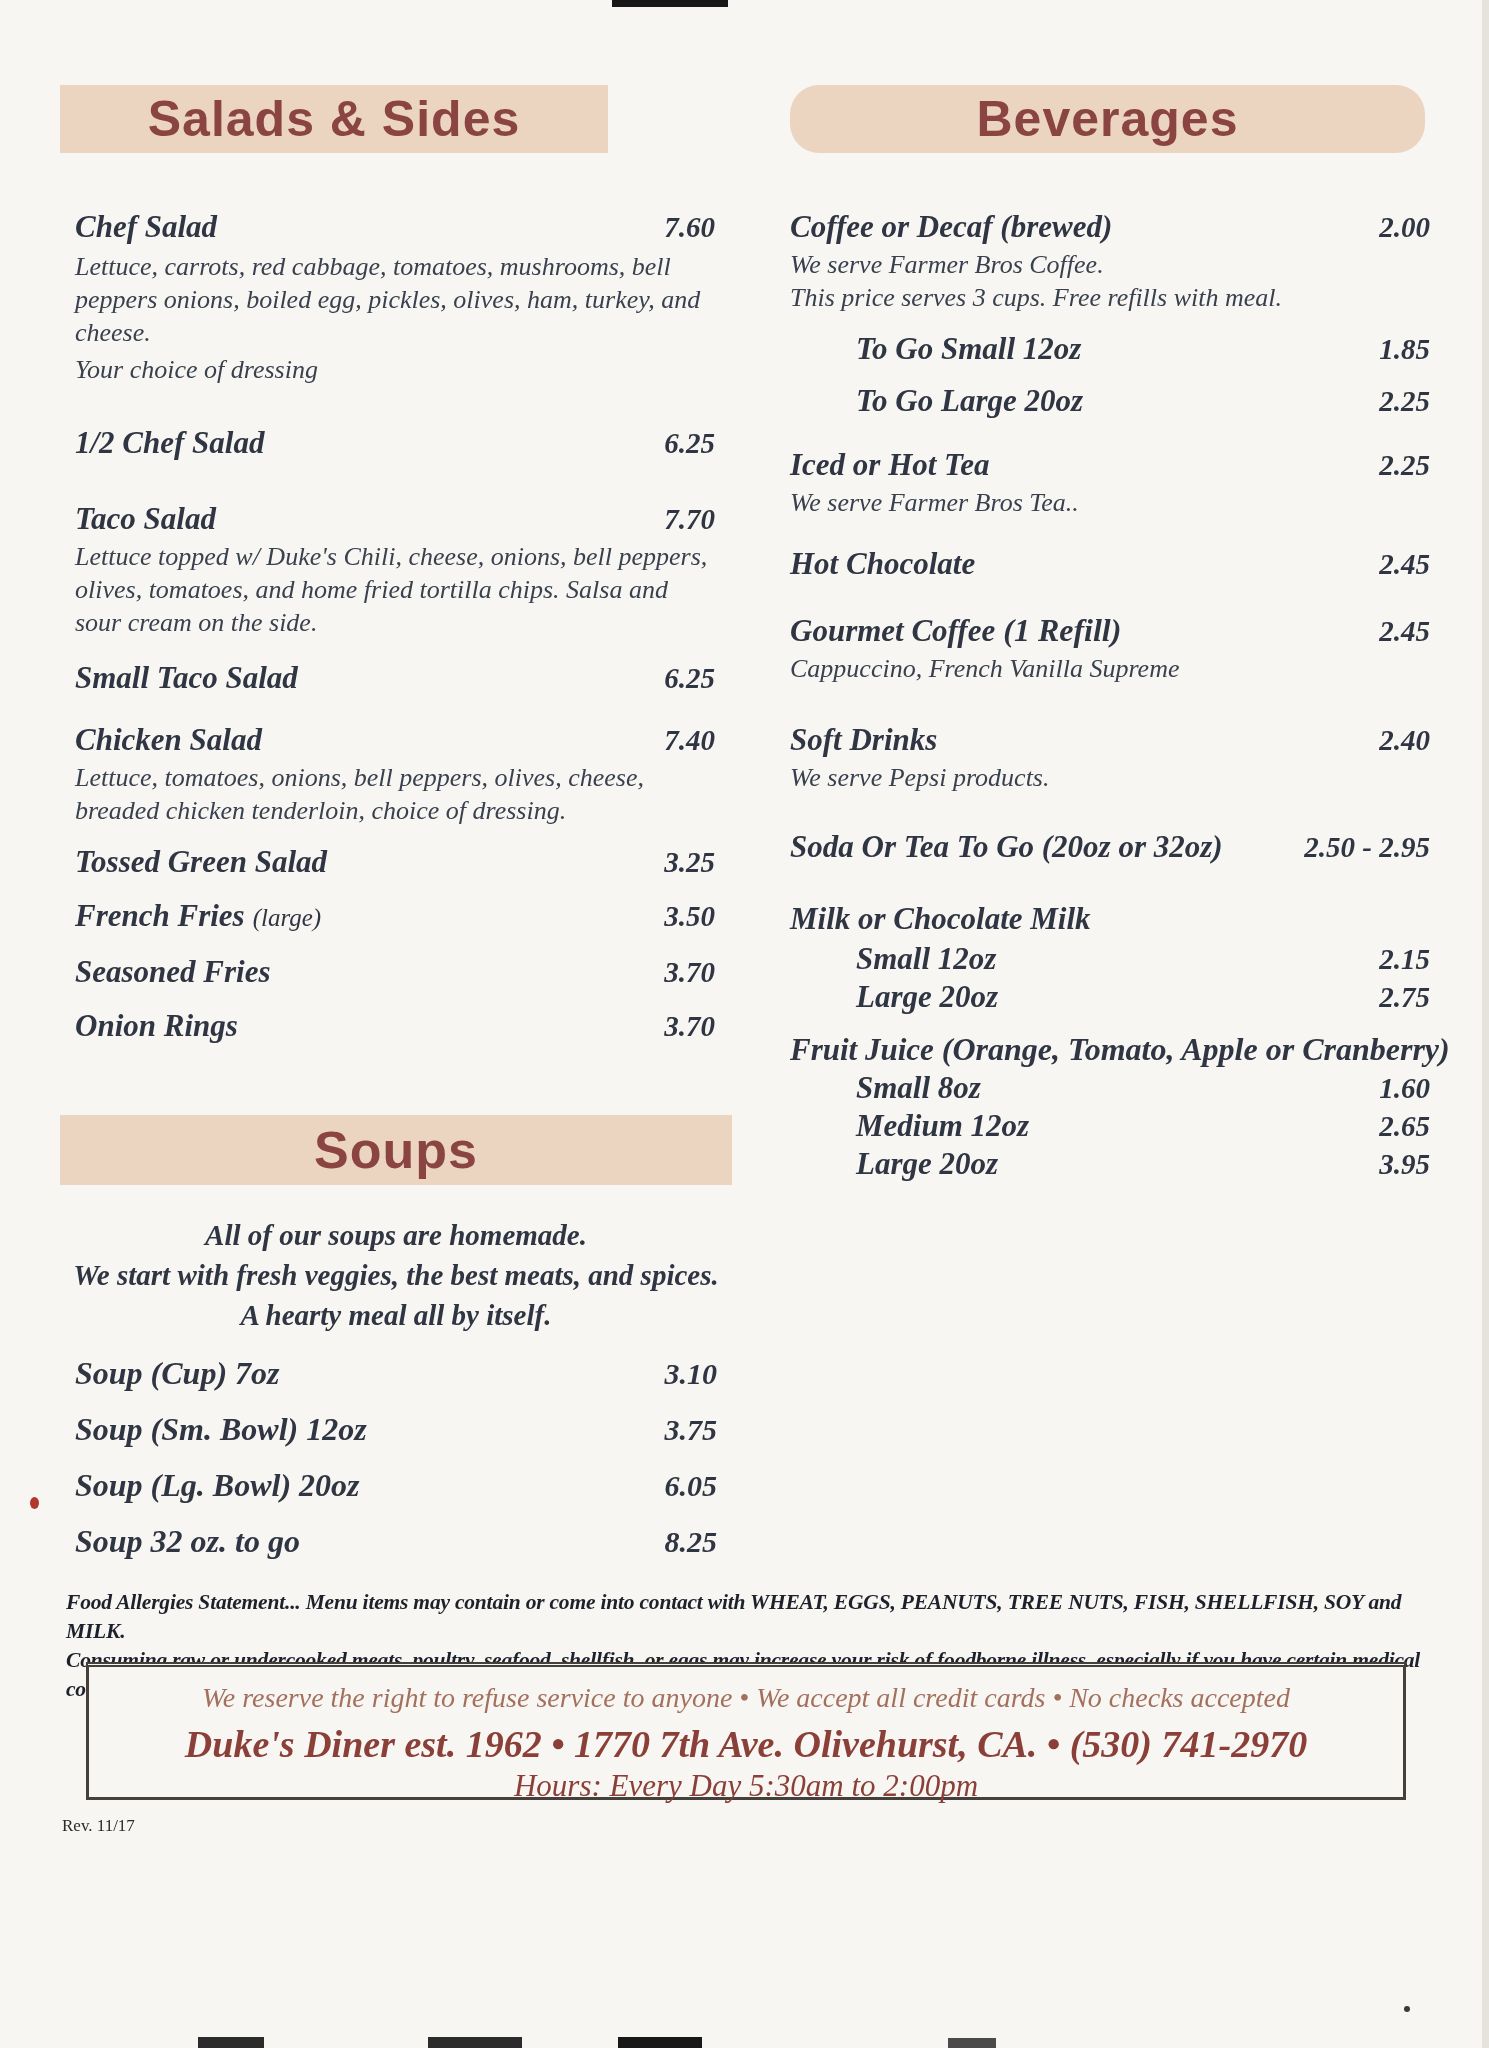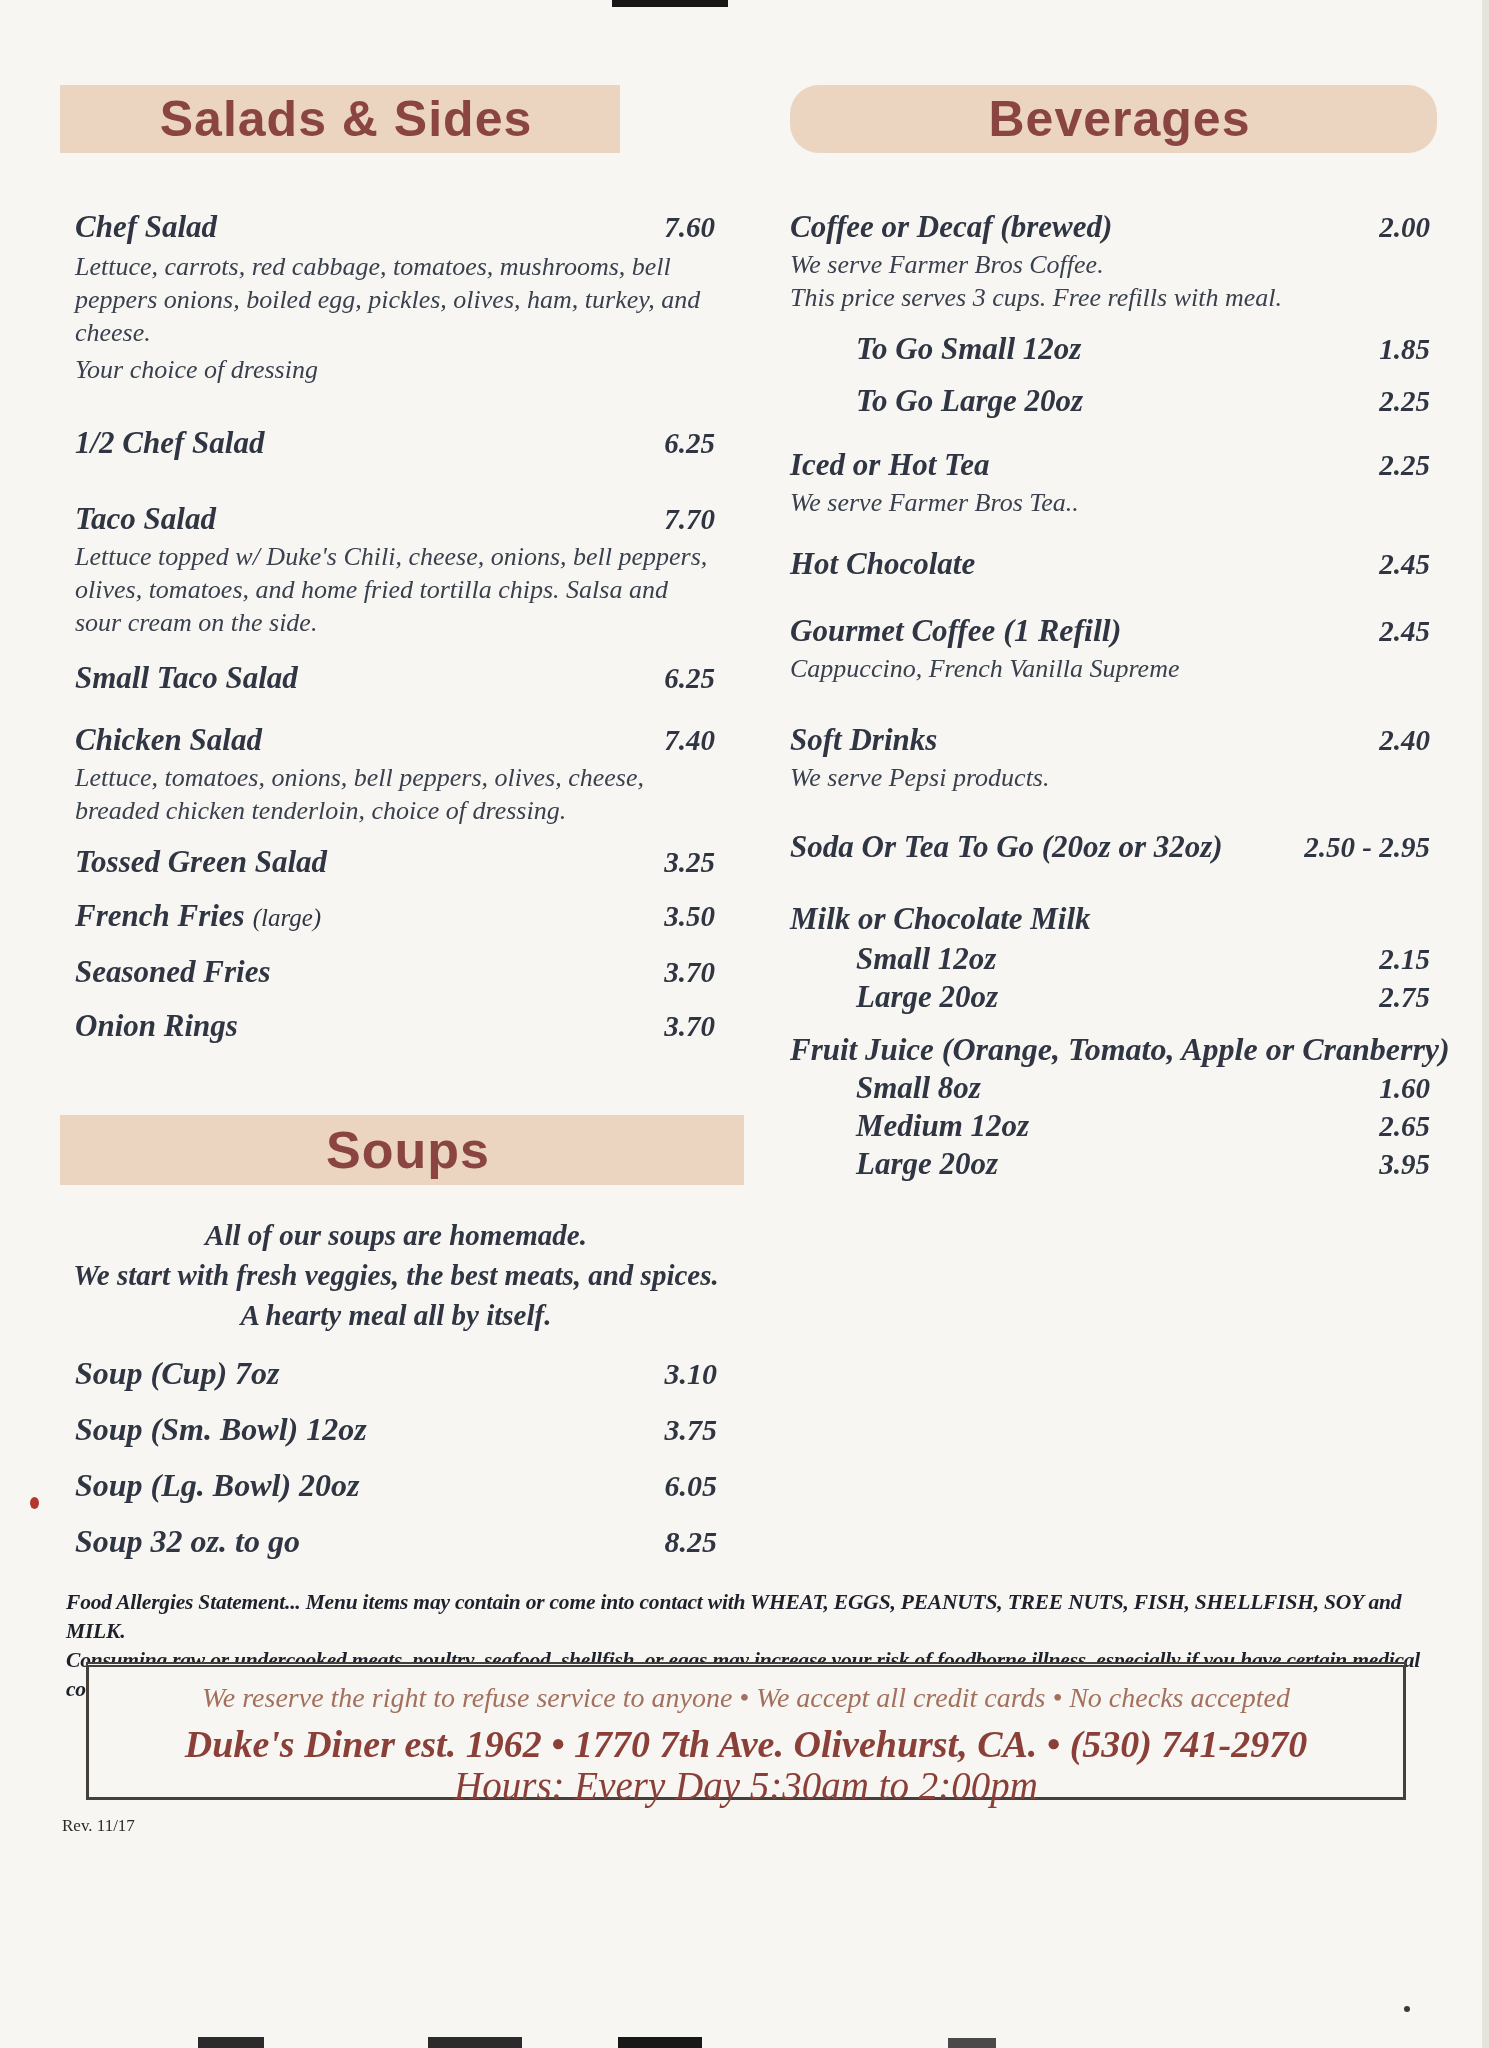--- a/index.html
+++ b/index.html
@@ -13,21 +13,20 @@
   }
   .banner{
     background:#ecd5c0;
     color:#8a4543;
     font-family:"Liberation Sans",sans-serif;
     font-weight:800;
     font-size:50px;
     line-height:68px;
     text-align:center;
     letter-spacing:1px;
-    padding-left:12px;
   }
   .section{position:absolute;}
   #salads-col{left:75px;top:85px;width:640px;}
   #salads-col .banner{margin-left:-15px;width:548px;}
   #bev-col{left:790px;top:85px;width:640px;}
   #bev-col .banner{width:635px;border-radius:29px;}
   #soups-col{left:60px;top:1115px;width:672px;}
   #soups-col .banner{width:672px;font-size:52px;line-height:70px;}
   #soups-col .rows{margin:0 15px 0 15px;}
 
@@ -56,21 +55,21 @@
     font-style:italic;font-weight:600;font-size:21.5px;line-height:29px;
     color:#1d212b;letter-spacing:-0.2px;}
   #policy-box{position:absolute;left:86px;top:1662px;width:1320px;height:138px;
     box-sizing:border-box;border:3px solid #46403a;border-top:5px double #46403a;
     background:#f8f6f2;}
   .policy{margin-top:13px;text-align:center;font-style:italic;font-weight:400;
     font-size:28px;line-height:36px;color:#a3705e;}
   .duke{margin-top:5px;text-align:center;font-style:italic;font-weight:700;
     font-size:38px;line-height:46px;color:#8a4038;}
   .hours{margin-top:1px;text-align:center;font-style:italic;font-weight:400;
-    font-size:39px;line-height:36px;color:#8a4038;}
+    font-size:31px;line-height:36px;color:#8a4038;}
   #rev{position:absolute;left:62px;top:1816px;font-size:17px;color:#2a2a2a;}
 
   .artifact{position:absolute;background:#181818;}
   #edge-right{position:absolute;right:0;top:0;width:7px;height:2048px;background:#e6e2dc;}
 </style>
 </head>
 <body>
 
 <div class="page">
 

